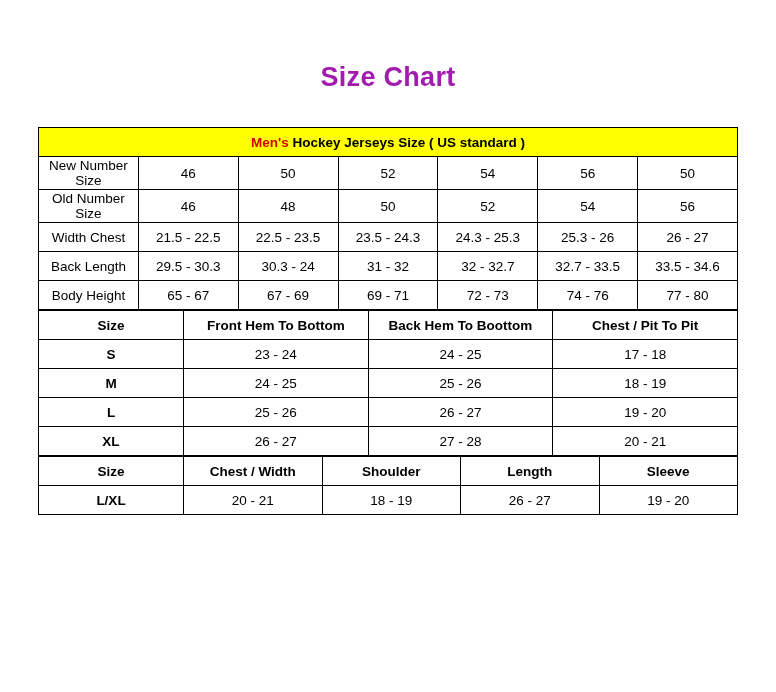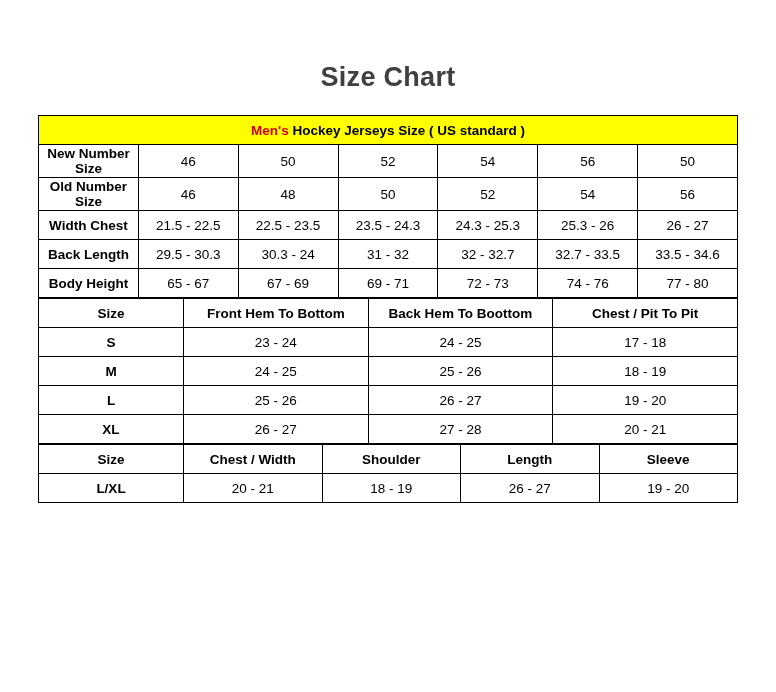--- a/index.html
+++ b/index.html
@@ -14,28 +14,28 @@
     color: #000000;
   }
   .page {
     width: 776px;
     height: 692px;
     position: relative;
     box-sizing: border-box;
   }
   .title {
     text-align: center;
-    color: #404040;
+    color: #a21caf;
     font-size: 27px;
     font-weight: bold;
     padding-top: 62px;
     letter-spacing: 0.3px;
   }
   .chart-wrap {
-    margin: 22px auto 0 auto;
+    margin: 34px auto 0 auto;
     width: 700px;
     border-radius: 17px;
   }
   table.chart {
     border-collapse: collapse;
     width: 700px;
     table-layout: fixed;
   }
   table.chart td {
     border: 1px solid #000000;
@@ -51,21 +51,21 @@
     font-size: 15px;
     height: 31px;
   }
   td.section .accent {
     color: #d40000;
   }
   td.head {
     font-weight: bold;
   }
   td.rowlabel {
-    font-weight: bold;
+    font-weight: normal;
   }
   td.rowlabel-b {
     font-weight: bold;
   }
 </style>
 </head>
 <body>
 
 <div class="page">
 

